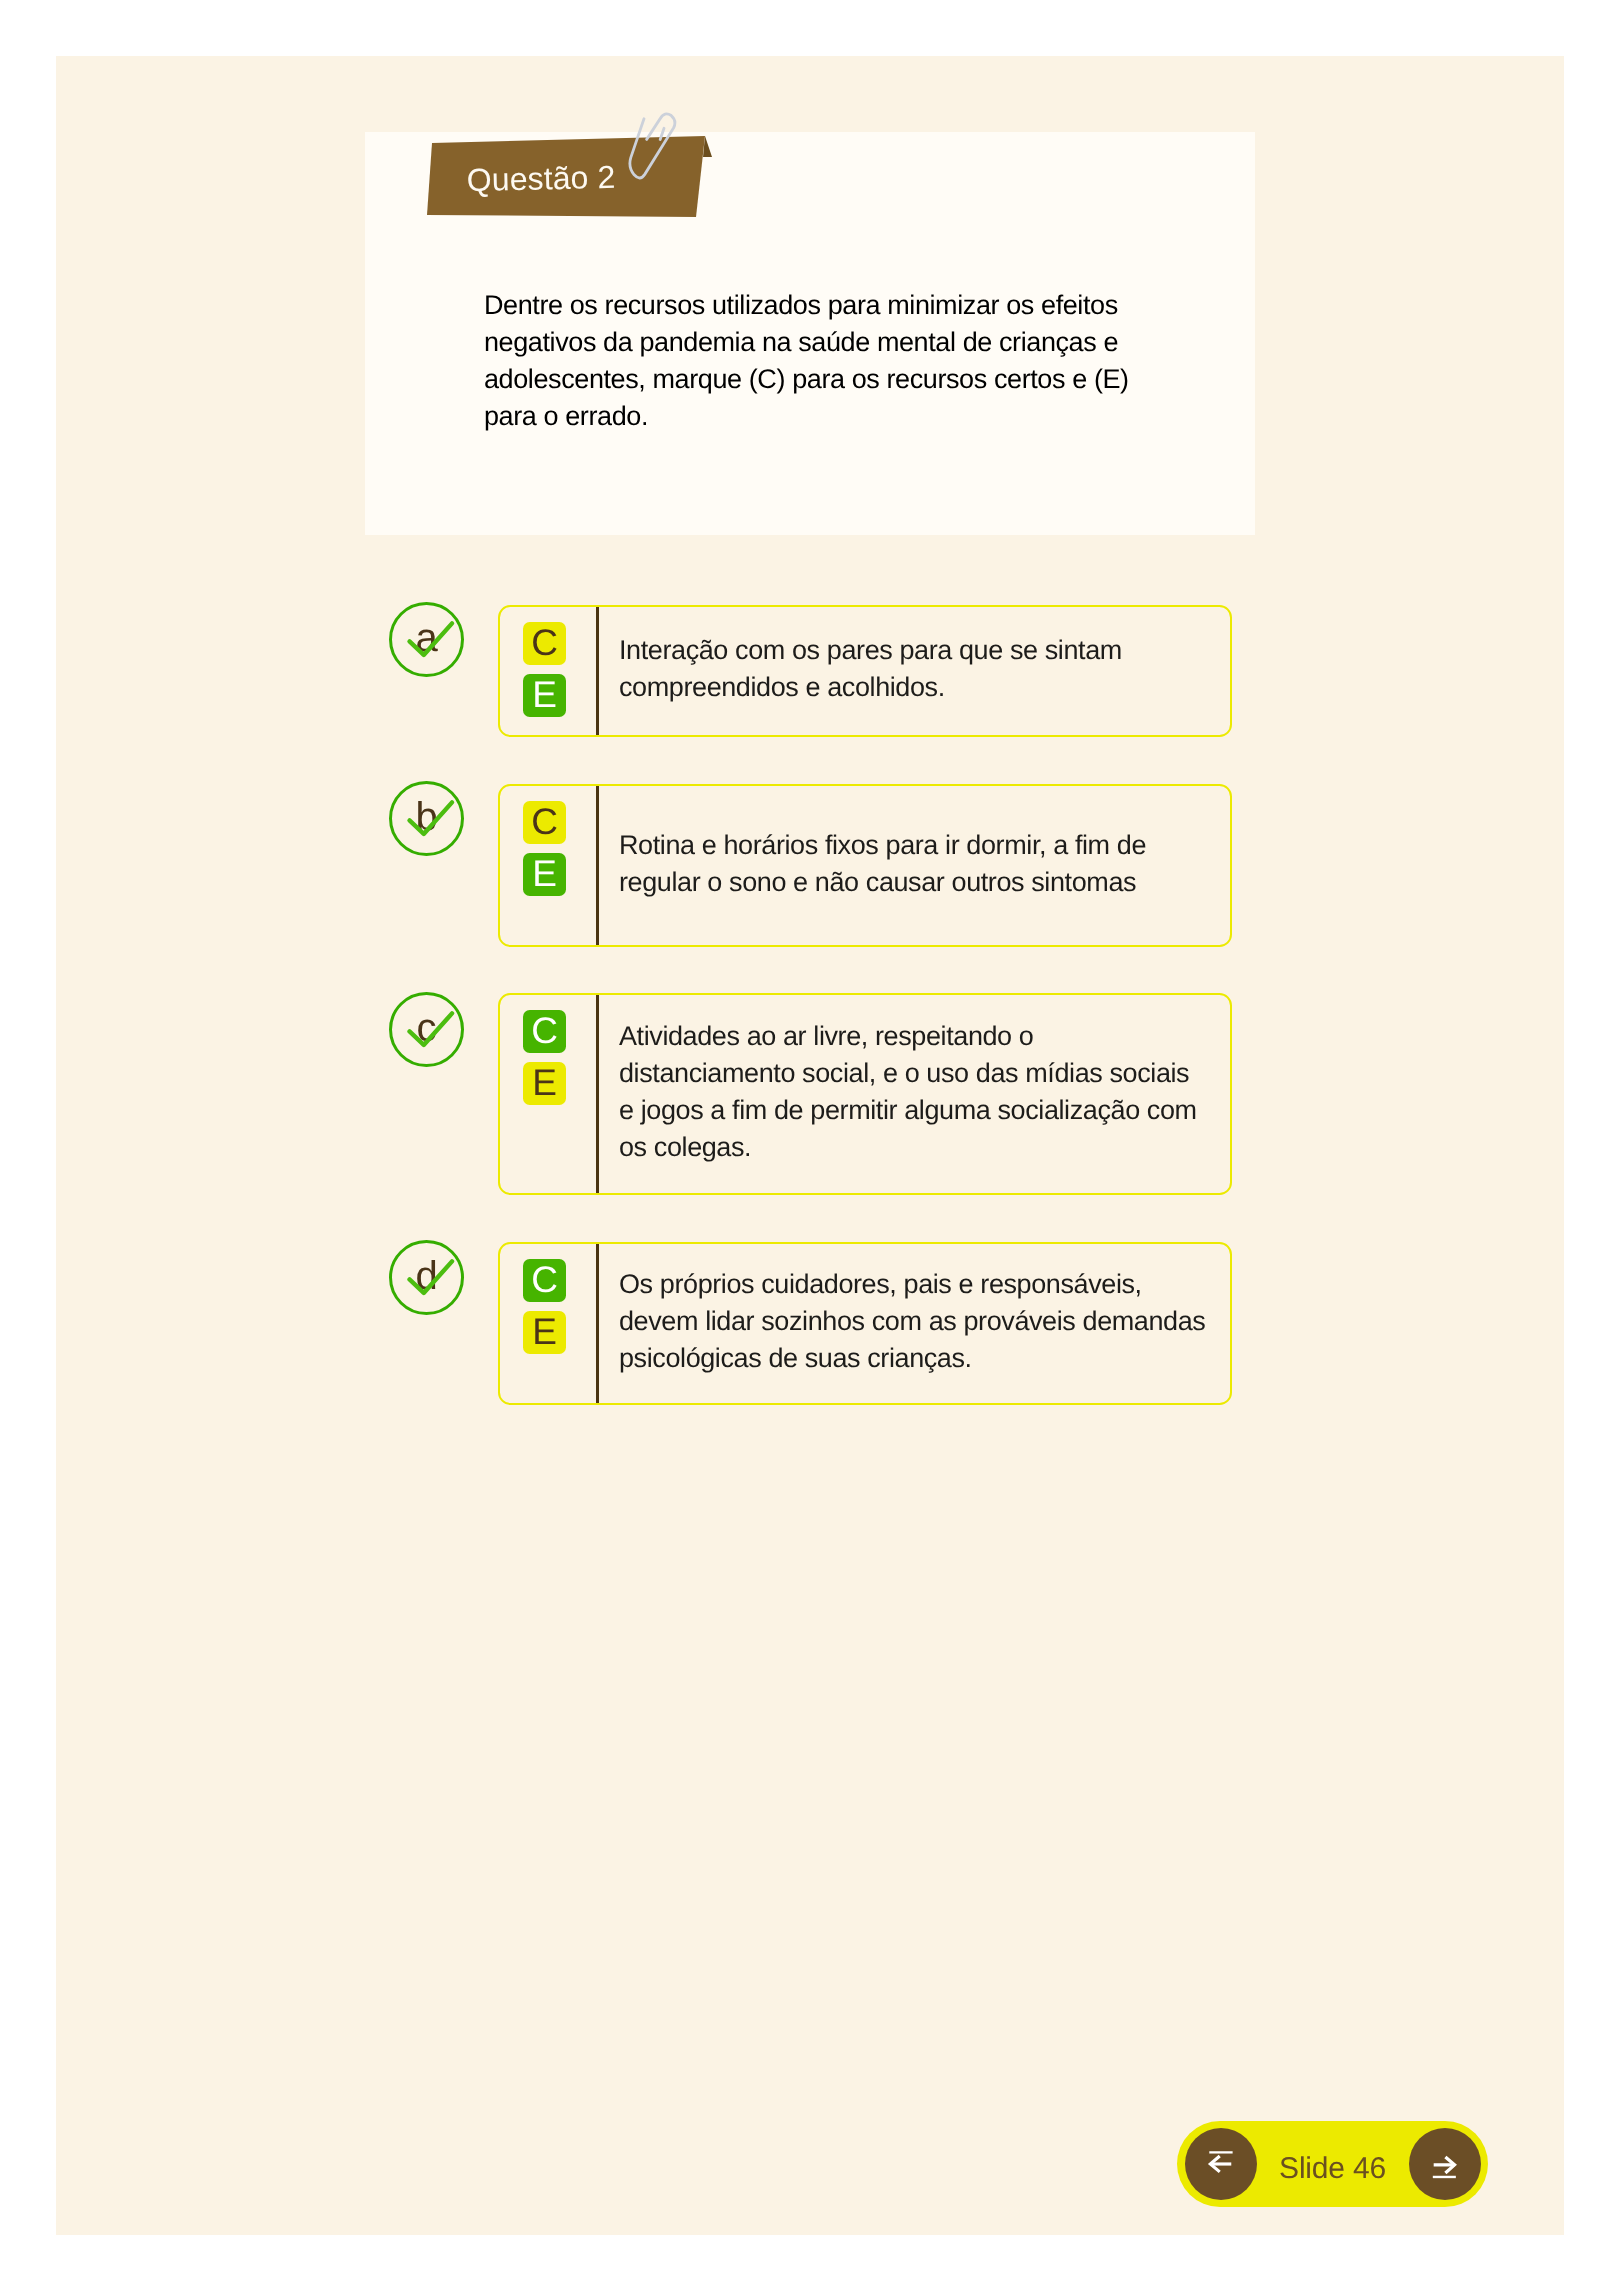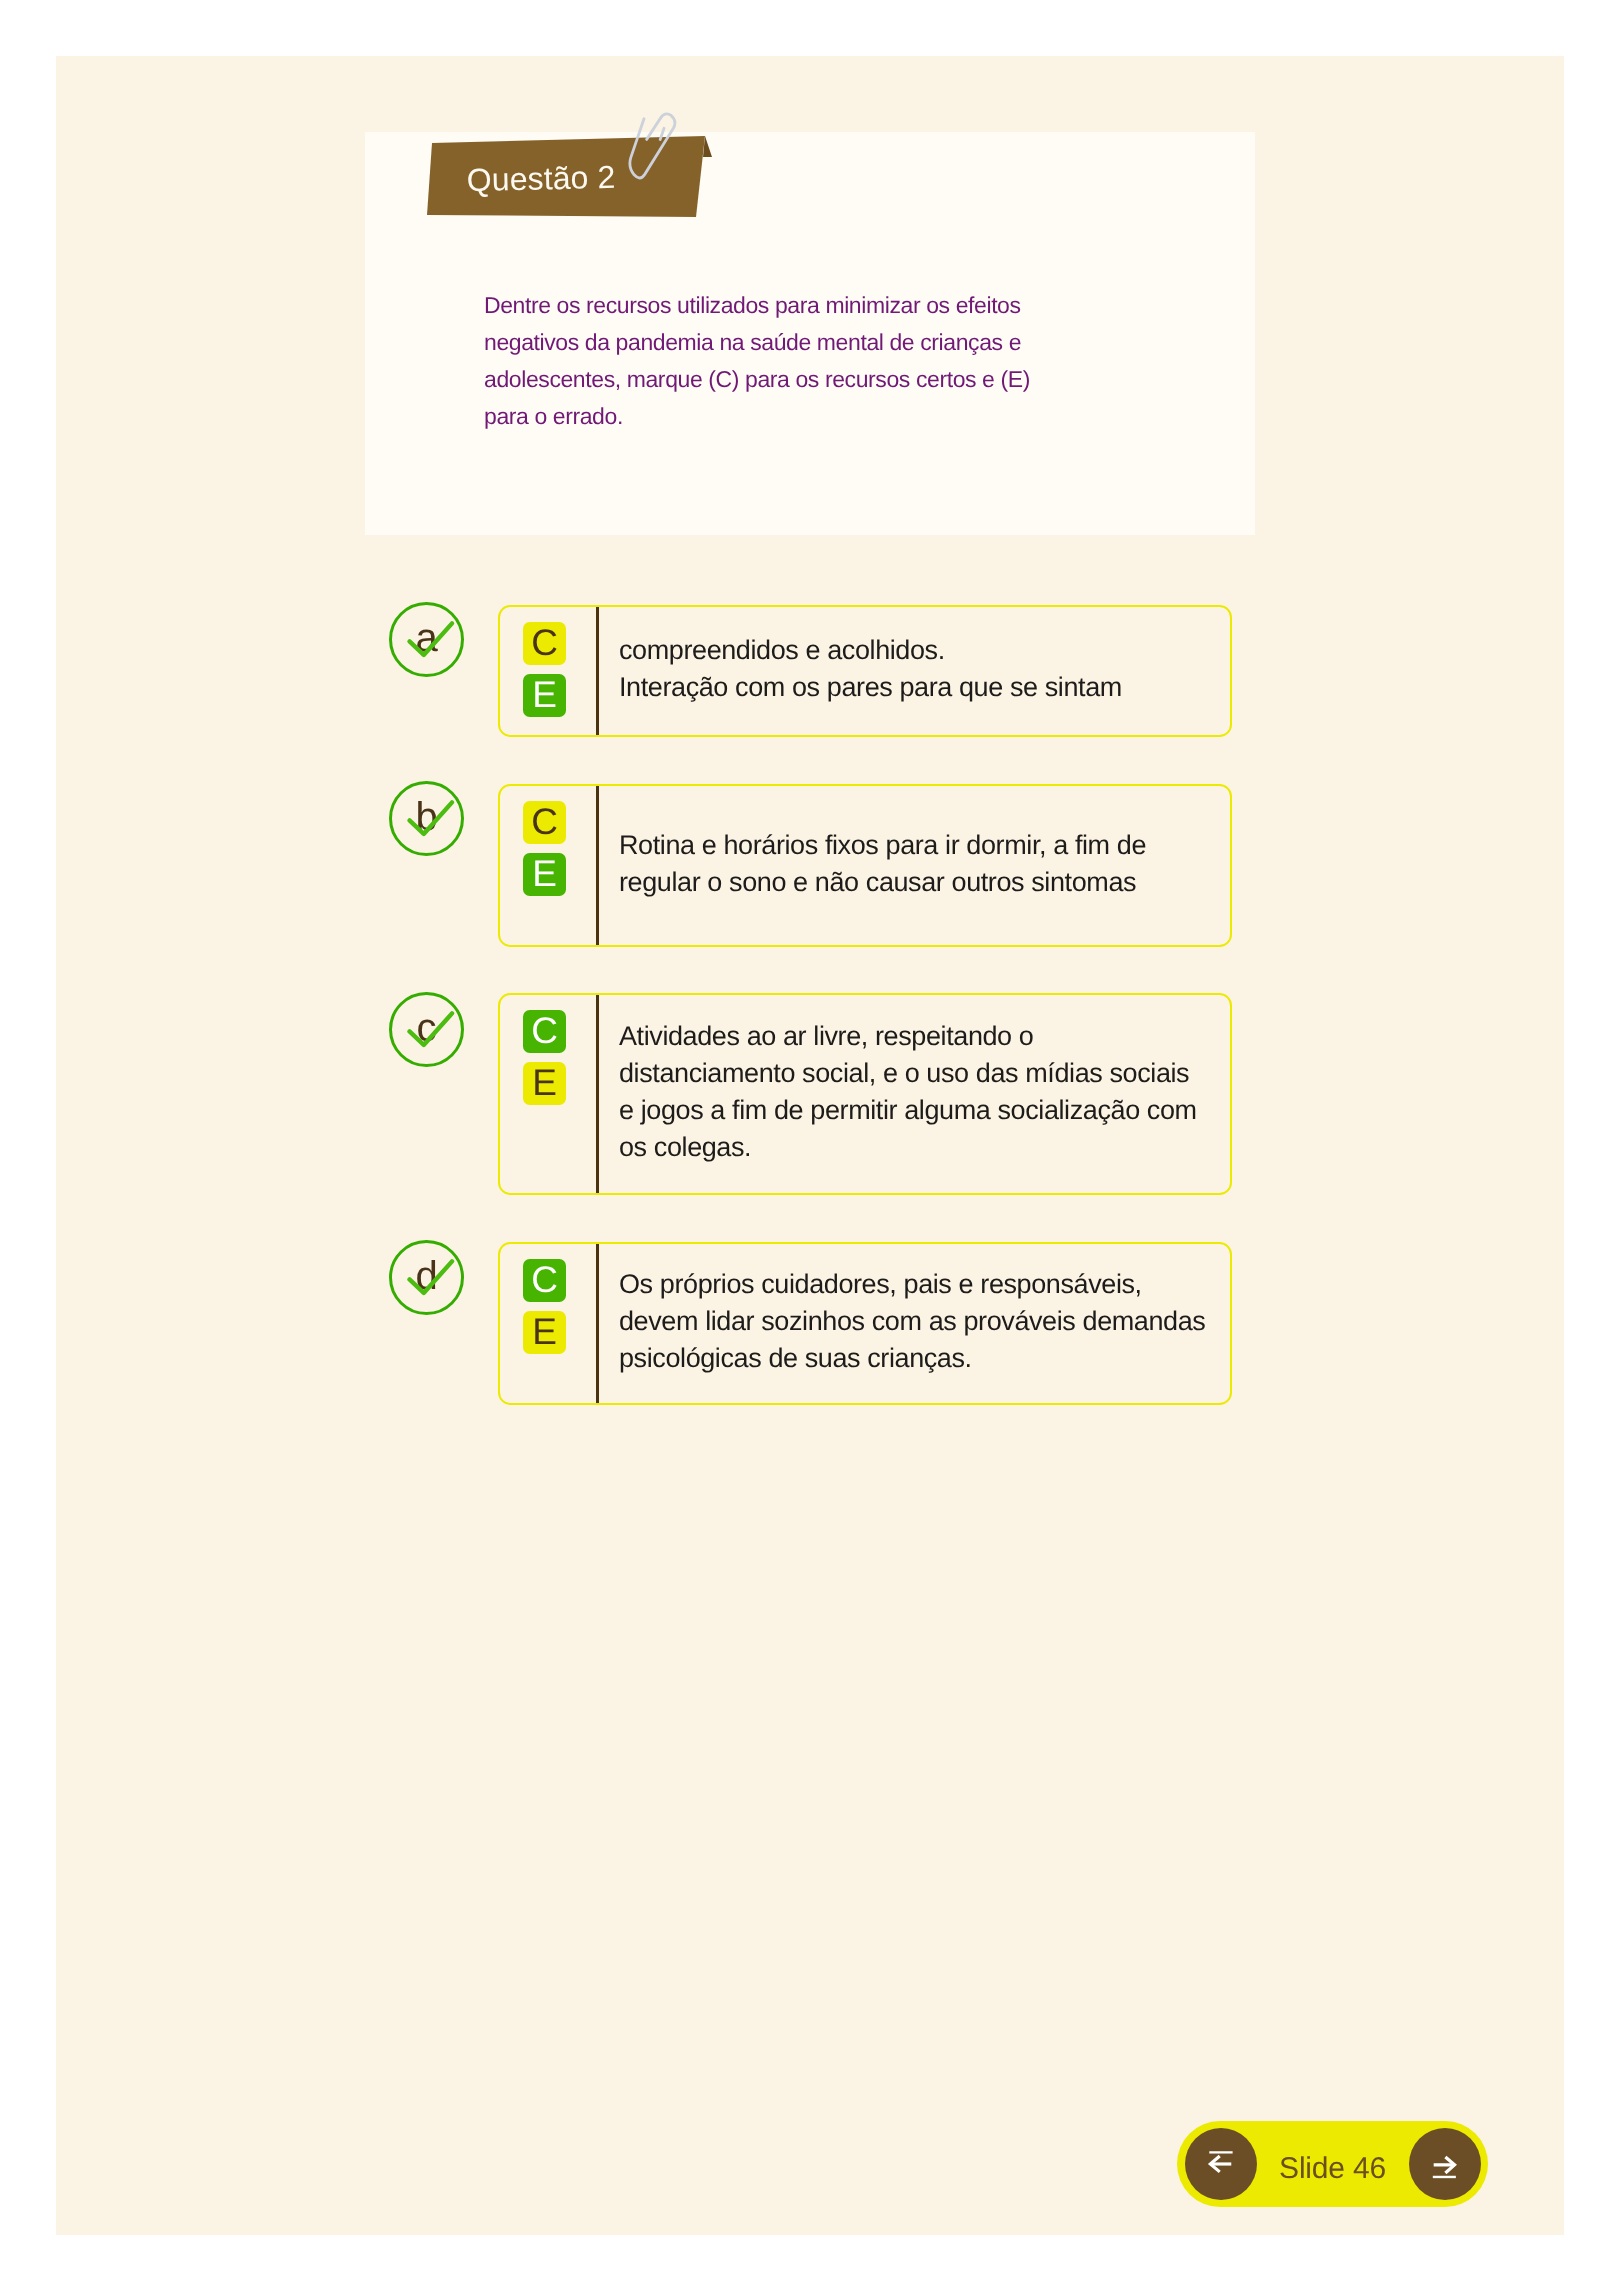--- a/index.html
+++ b/index.html
@@ -13,21 +13,21 @@
   .banner-wrap{position:absolute;left:309px;top:50px;width:384px;height:163px;}
   .banner-flap{position:absolute;left:0;top:0;width:384px;height:163px;background:#6c4e1e;
       clip-path:polygon(340px 30px, 347px 51px, 338px 51px);}
   .banner{position:absolute;left:0;top:0;width:384px;height:163px;background:#86622b;
       clip-path:polygon(67px 37px, 340px 30px, 331px 111px, 62px 109px);}
   .banner-label{position:absolute;left:67px;top:38px;width:273px;height:74px;
       transform:rotate(-1.33deg);transform-origin:0 0;
       display:flex;align-items:center;color:#fdf9f1;font-size:32px;letter-spacing:0.1px;}
   .banner-label span{margin-left:34px;}
   .clip{position:absolute;left:260px;top:1px;width:53px;height:81px;}
-  .qtext{position:absolute;left:119px;top:155px;width:692px;color:#701a75;font-size:23px;
+  .qtext{position:absolute;left:119px;top:155px;width:692px;color:#000000;font-size:27px;
           line-height:37px;letter-spacing:-0.4px;white-space:nowrap;}
 
   
   .marker{position:absolute;width:75px;height:75px;border:3.3px solid #35ad00;border-radius:50%;box-sizing:border-box;}
   .marker .letter{position:absolute;left:0;top:0;width:100%;height:100%;display:flex;
           align-items:center;justify-content:center;color:#4a3418;font-size:40px;line-height:1;padding-bottom:2.9px;box-sizing:border-box;}
   .marker svg{position:absolute;left:-1.6px;top:-1.6px;overflow:visible;}
   .marker span[data-name="check-icon"]{position:absolute;left:0;top:0;}
   .obox{position:absolute;border:2.9px solid #ecea00;border-radius:12.5px;box-sizing:border-box;}
   .badges{position:absolute;left:23px;top:15.4px;}
@@ -86,22 +86,22 @@
        </svg>
      </span>
    </div>
    <div class="obox" data-name="option-box" style="left:442px;top:549px;width:734px;height:132px;">
      <div class="badges" data-name="answer-badges">
        <div class="badge c yellow" data-name="badge-c">C</div>
        <div class="badge e green" data-name="badge-e">E</div>
      </div>
      <div class="divider" data-name="option-divider"></div>
      <div class="otext" data-name="option-text">
+            <div data-name="option-text-line">Interação com os pares para que se sintam</div>
             <div data-name="option-text-line">compreendidos e acolhidos.</div>
-            <div data-name="option-text-line">Interação com os pares para que se sintam</div>
           </div>
    </div>
       </div>
       <div data-name="option-row">
    <div class="marker" data-name="option-marker-b" style="left:333px;top:725px;">
      <span class="letter" data-name="option-letter">b</span>
      <span data-name="check-icon">
        <svg width="75" height="75" viewBox="0 0 78 78" fill="none">
          <path d="M20.3 40 L35.1 54 L64.5 21.2" stroke="#4cbd10" stroke-width="4.6" stroke-linecap="round" stroke-linejoin="round"></path>
        </svg>

